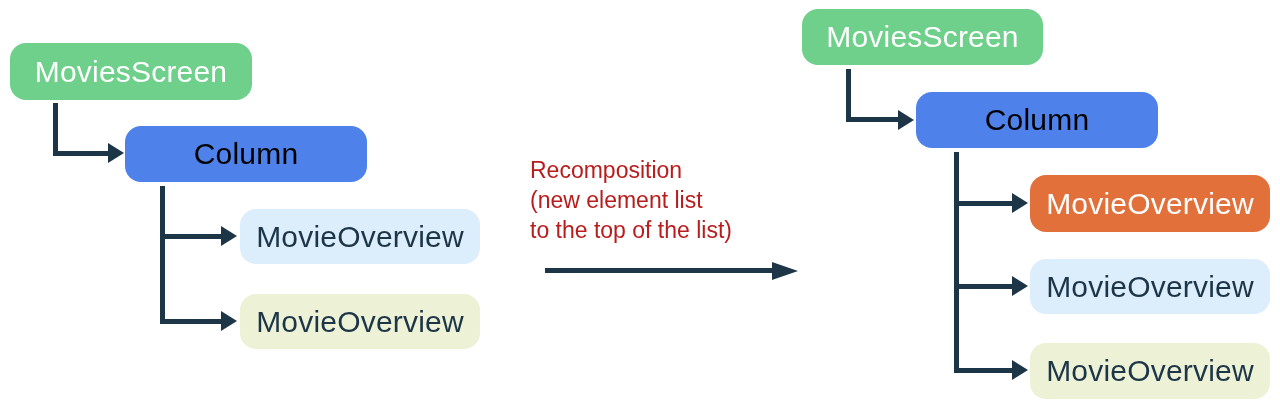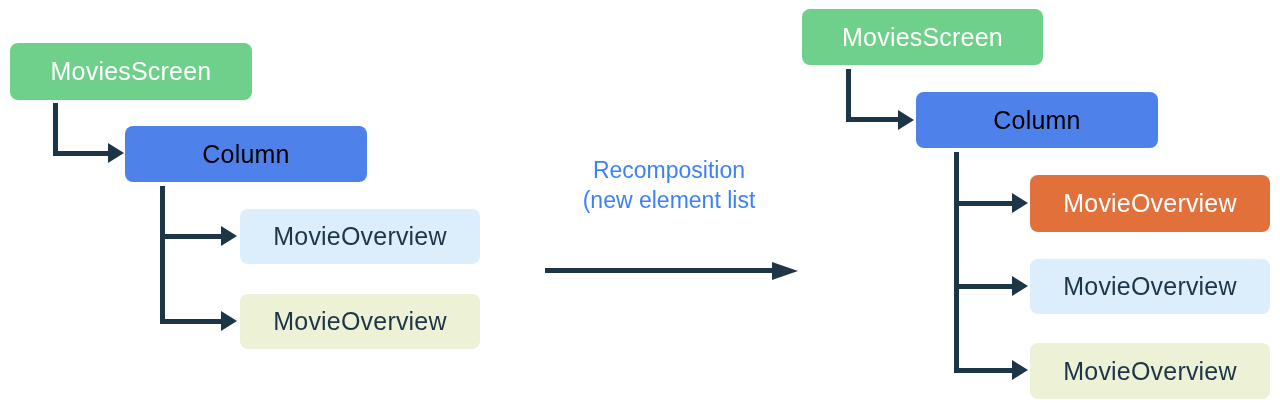--- a/index.html
+++ b/index.html
@@ -10,25 +10,25 @@
     position: relative;
     width: 1280px;
     height: 409px;
     background: #ffffff;
     overflow: hidden;
   }
 
   
   .node {
     position: absolute;
-    border-radius: 8px;
+    border-radius: 16px;
     display: flex;
     align-items: center;
     justify-content: center;
-    font-size: 25px;
+    font-size: 30px;
     font-weight: 500;
     letter-spacing: 0.2px;
   }
   .node-green  { background: #6ED08A; color: #ffffff; }
   .node-blue   { background: #4E81E9; color: #000000; }
   .node-lblue  { background: #DCEDFC; color: #1C3547; }
   .node-cream  { background: #EDF1D6; color: #1C3547; }
   .node-orange { background: #E2703A; color: #ffffff; }
 
   
@@ -47,25 +47,25 @@
     position: absolute;
     width: 0; height: 0;
     border-top: 9px solid transparent;
     border-bottom: 9px solid transparent;
     border-left: 26px solid #1C3547;
   }
 
   
   .transition-label {
     position: absolute;
-    left: 509px;
+    left: 530px;
     top: 155px;
     width: 320px;
-    text-align: center;
-    color: #3b82f6;
+    text-align: left;
+    color: #b91c1c;
     font-size: 23px;
     line-height: 30px;
     font-weight: 500;
   }
   .transition-label span { display: block; }
 </style>
 </head>
 <body>
 
 <div class="canvas">
@@ -83,20 +83,21 @@
   <div class="arrowhead" style="left:221px; top:226px;"></div>
   <div class="line" style="left:160px; top:319px; width:61px; height:5px;"></div>
   <div class="arrowhead" style="left:221px; top:311px;"></div>
 
   <div class="node node-lblue" style="left:240px; top:209px; width:240px; height:55px;">MovieOverview</div>
   <div class="node node-cream" style="left:240px; top:294px; width:240px; height:55px;">MovieOverview</div>
 
   <div class="transition-label">
     <span>Recomposition</span>
     <span>(new element list</span>
+    <span>to the top of the list)</span>
   </div>
   <div class="line" style="left:545px; top:268px; width:230px; height:5px;"></div>
   <div class="arrowhead-big" style="left:772px; top:262px;"></div>
 
   <div class="node node-green" style="left:802px; top:9px; width:241px; height:56px;">MoviesScreen</div>
 
   <div class="line" style="left:846px; top:69px; width:5px; height:53px;"></div>
   <div class="line" style="left:846px; top:117px; width:52px; height:5px;"></div>
   <div class="arrowhead" style="left:898px; top:110px;"></div>
 

